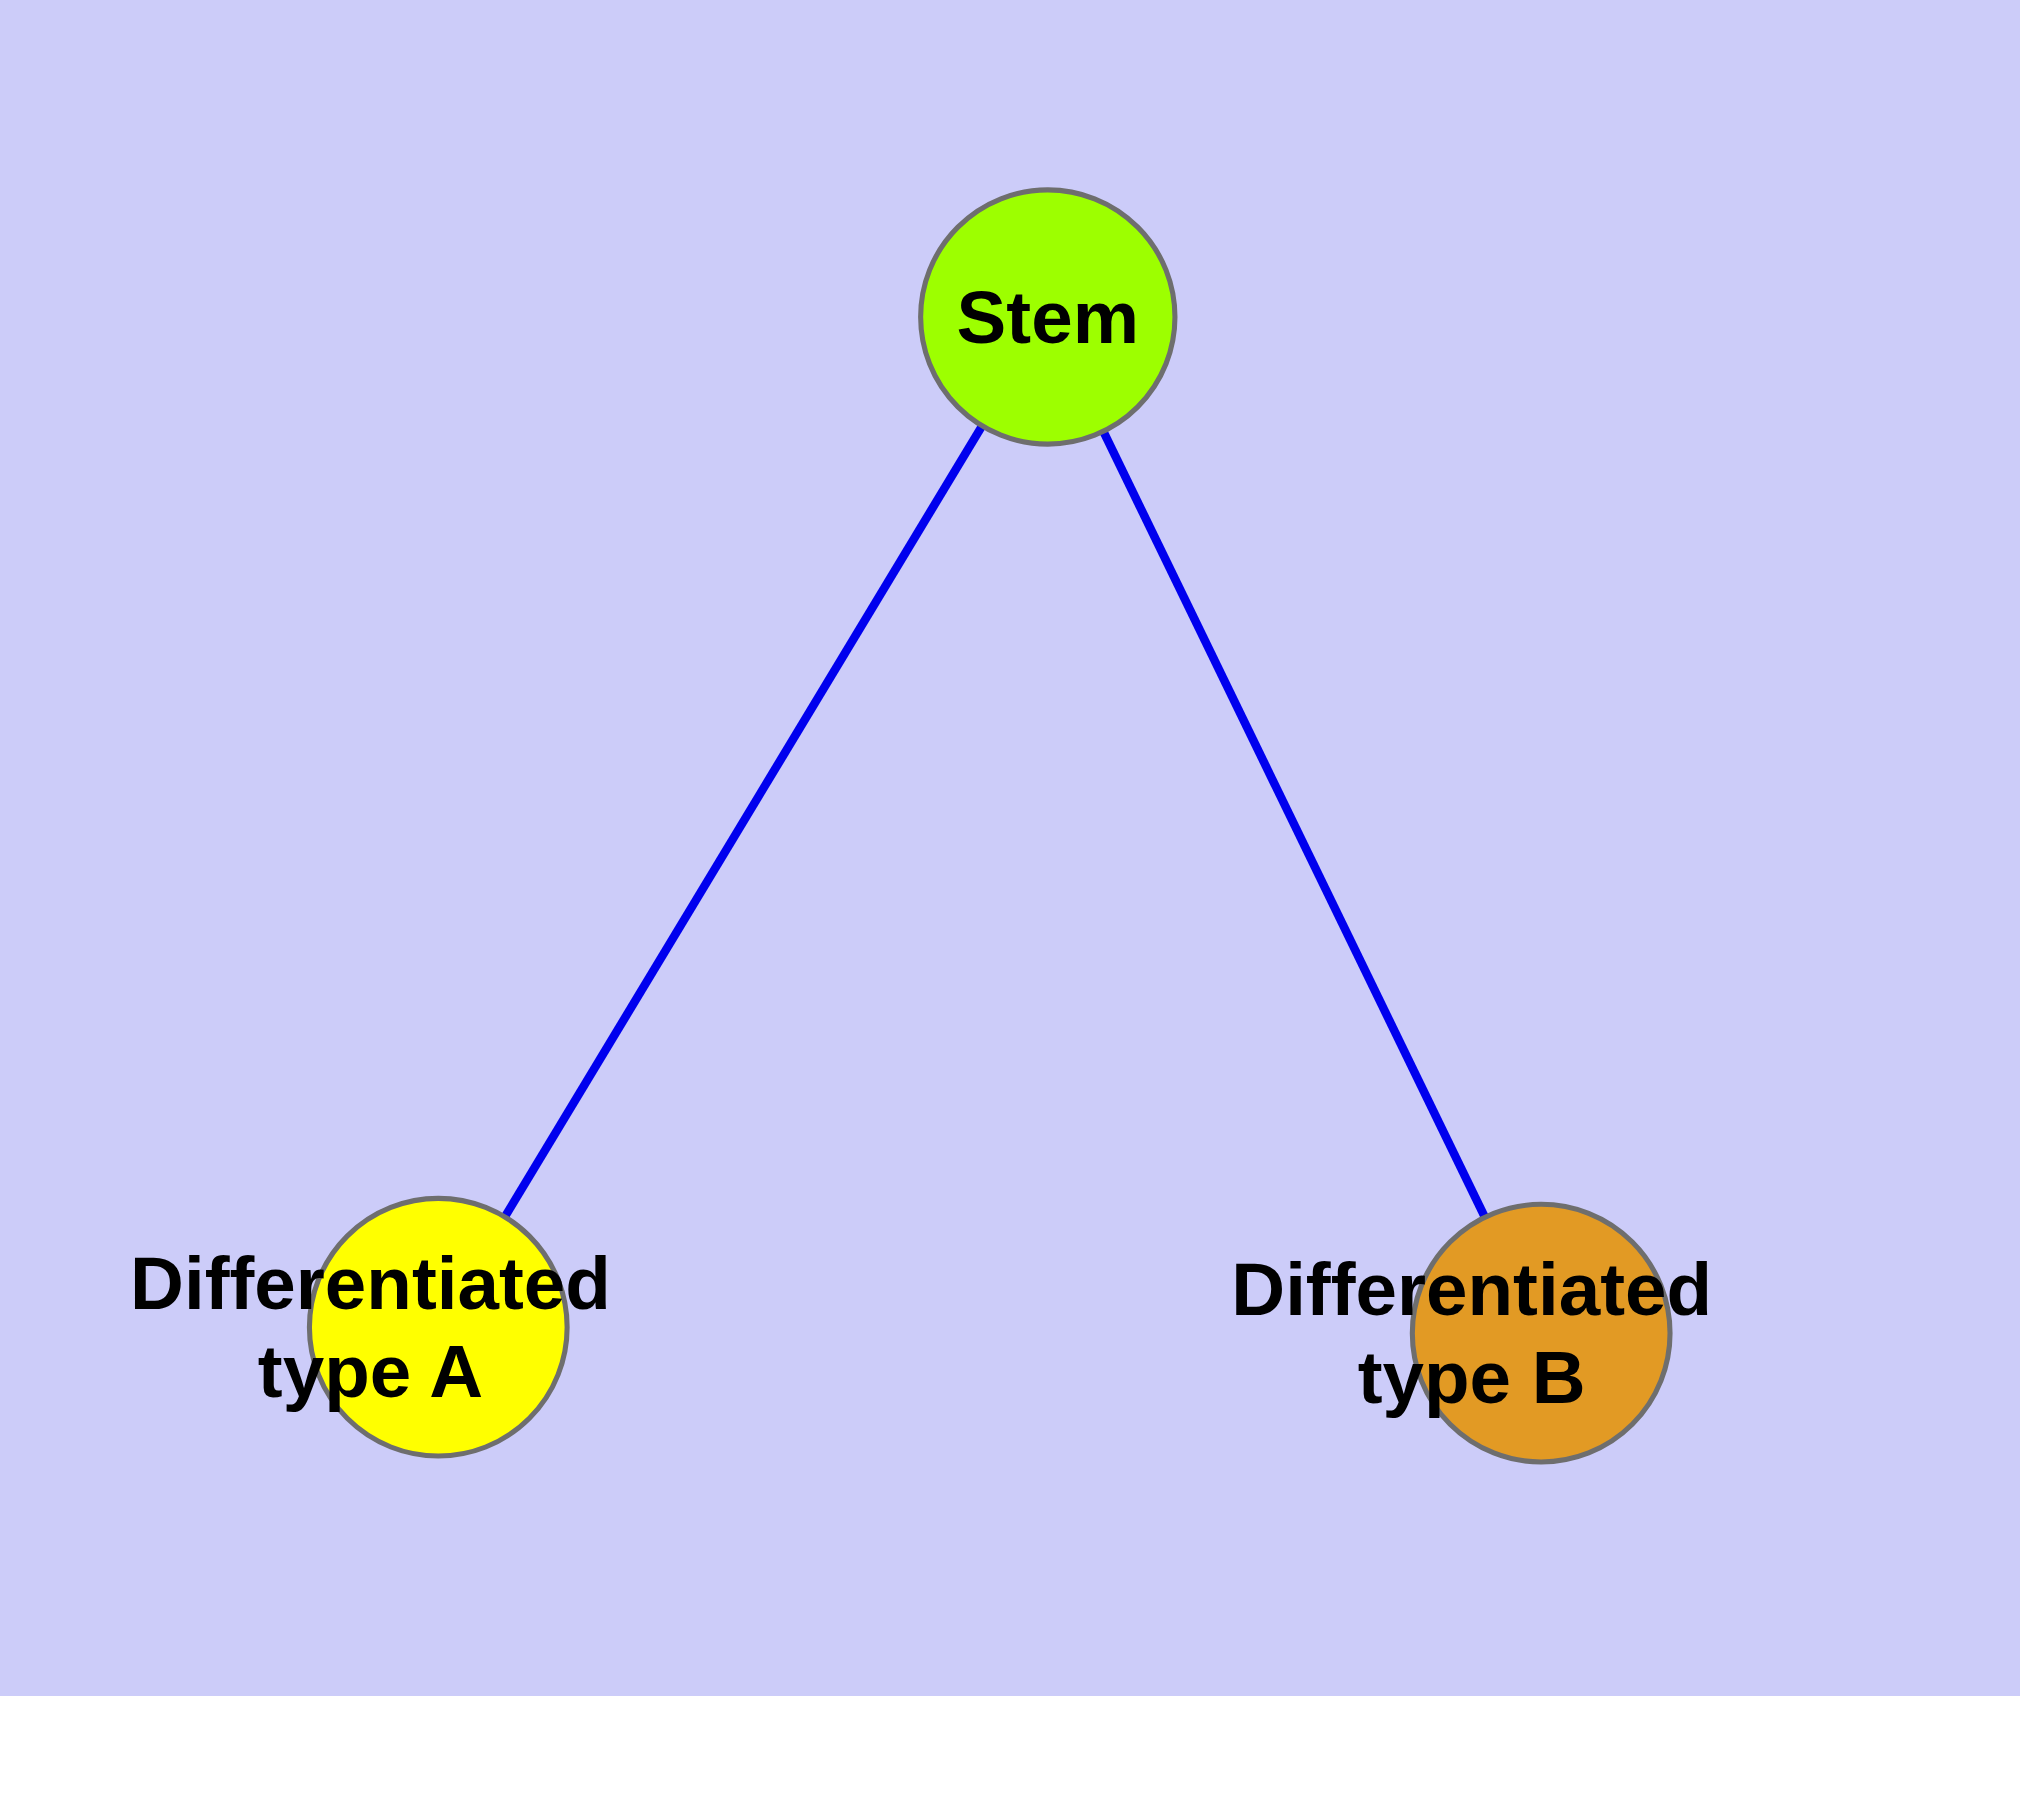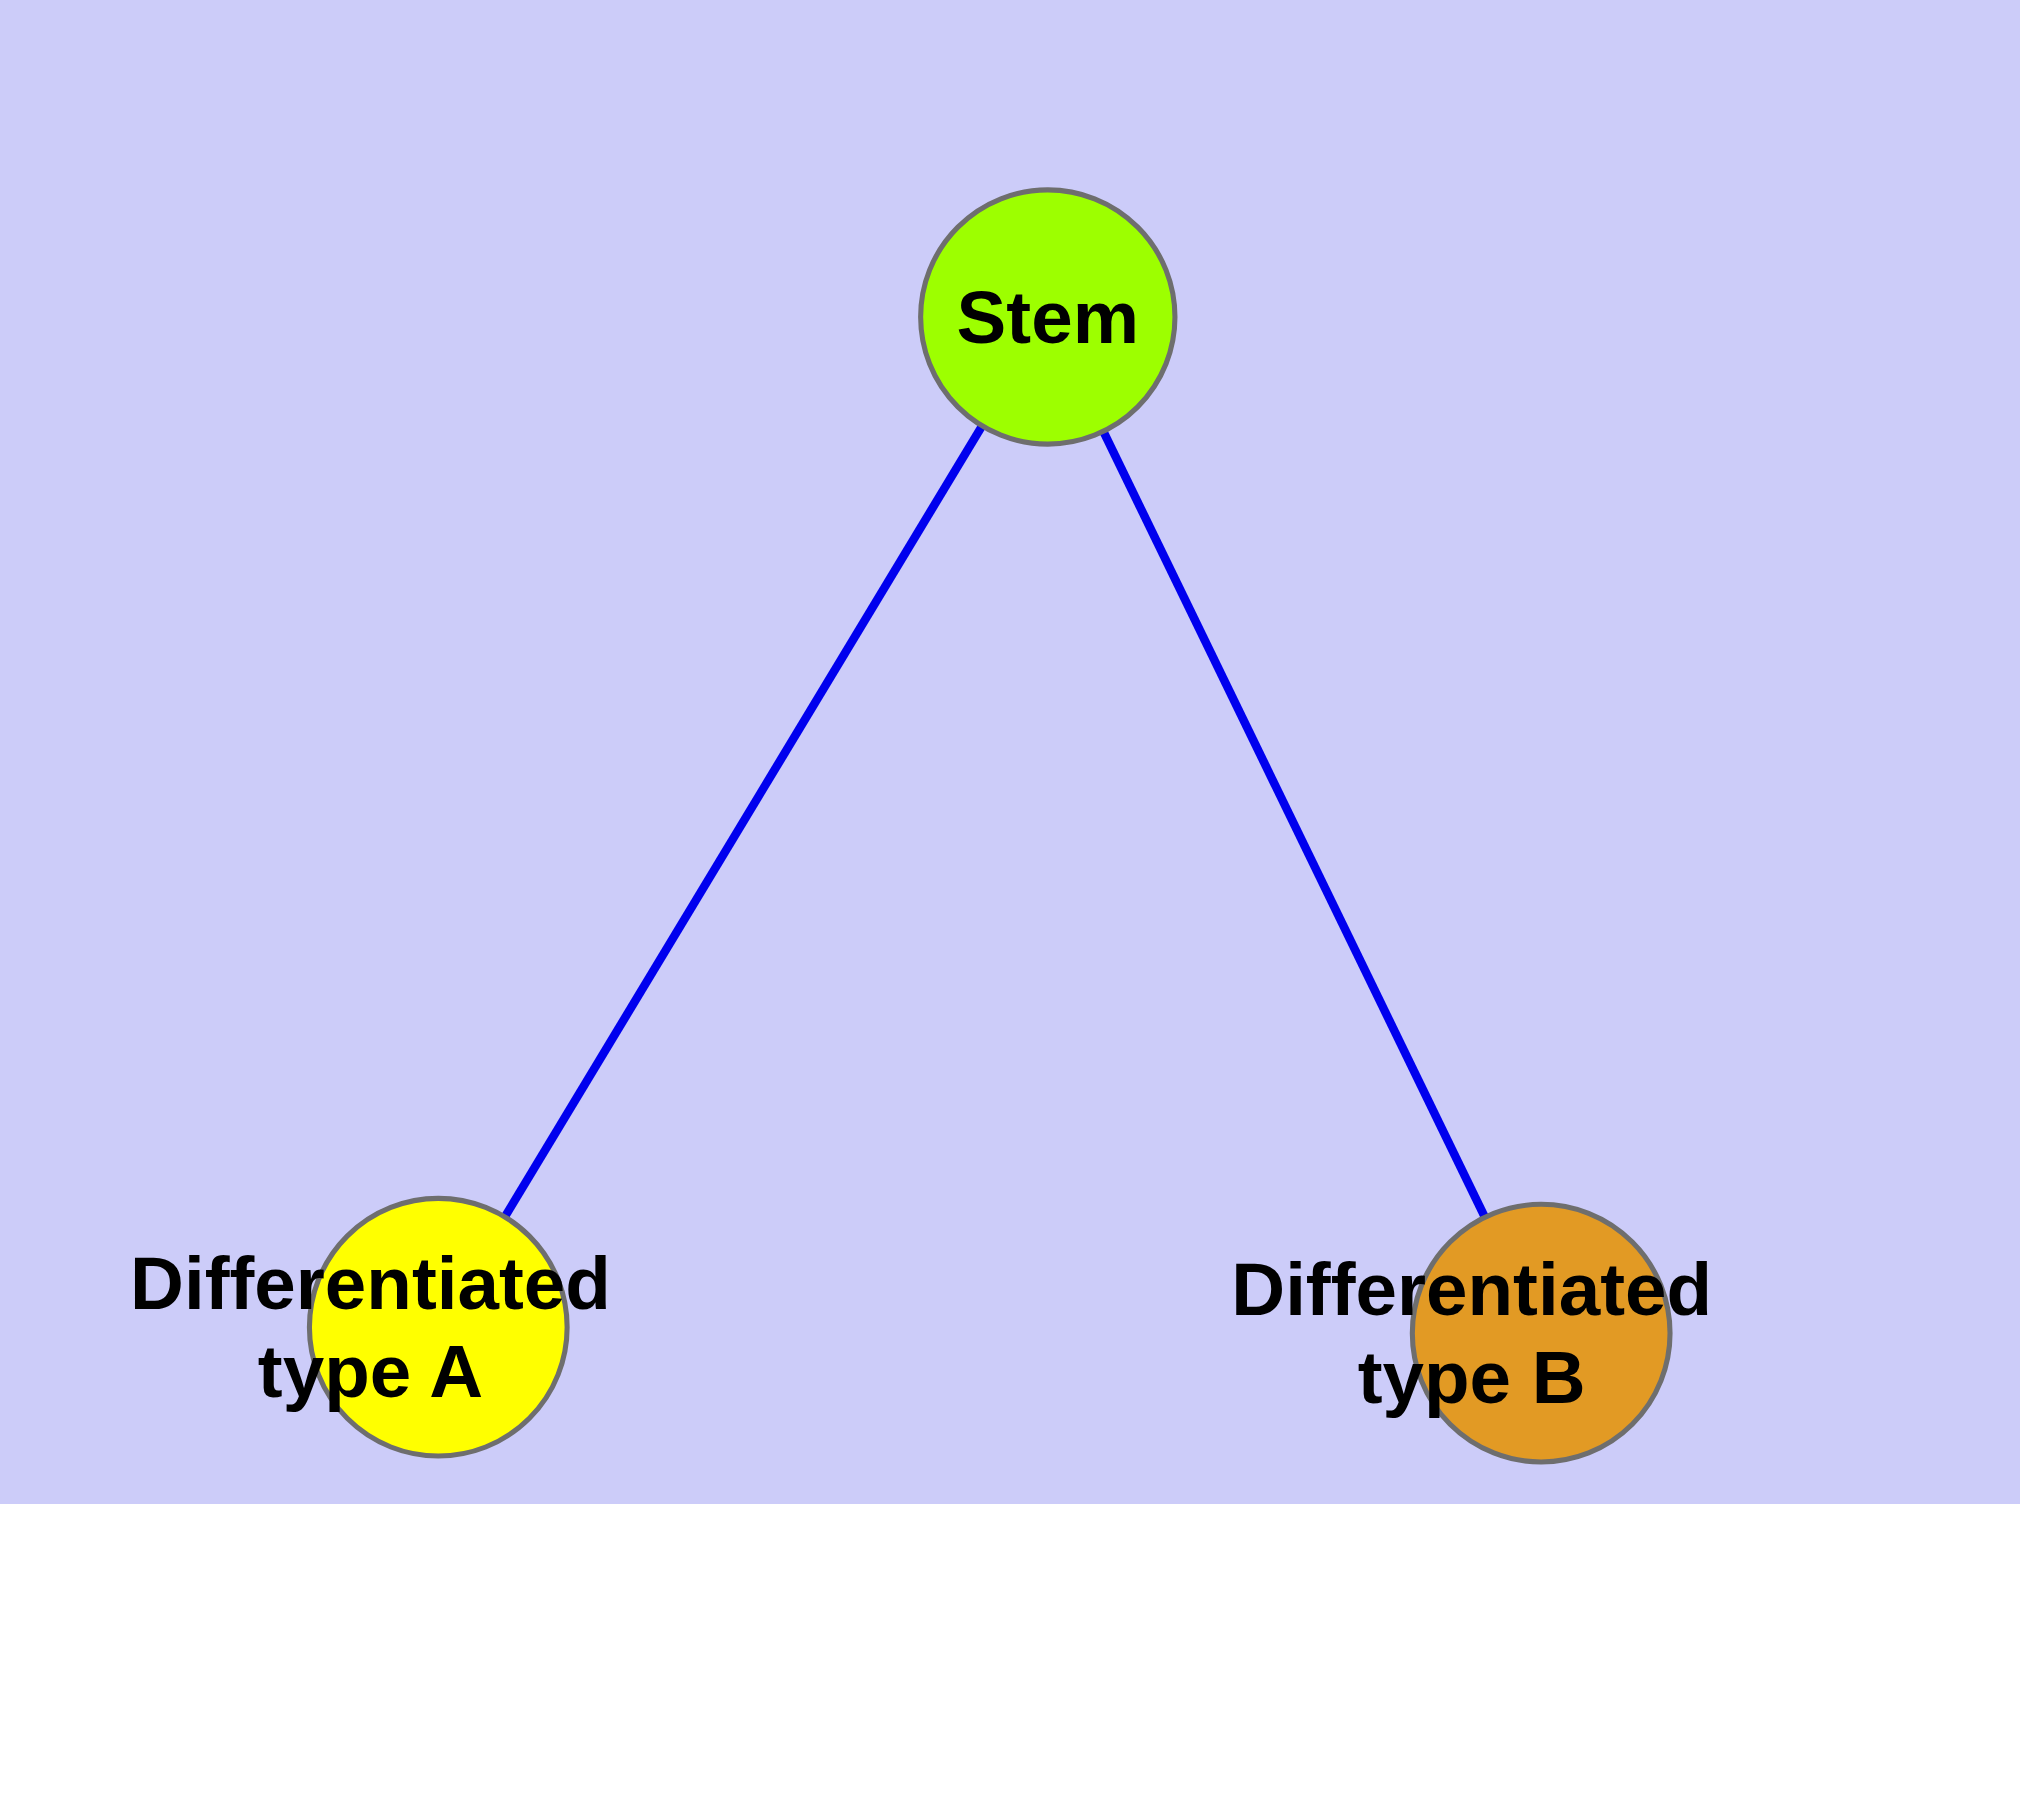--- a/index.html
+++ b/index.html
@@ -3,21 +3,21 @@
 <meta charset="utf-8">
 <style>
   html, body {
     margin: 0;
     padding: 0;
     background: #ffffff;
   }
   #canvas {
     position: relative;
     width: 2021px;
-    height: 1504px;
+    height: 1696px;
     background: #ccccf9;
     overflow: hidden;
     font-family: "Liberation Sans", sans-serif;
   }
   #top-strip {
     position: absolute;
     left: 0;
     top: 0;
     width: 2021px;
     height: 3.4px;

